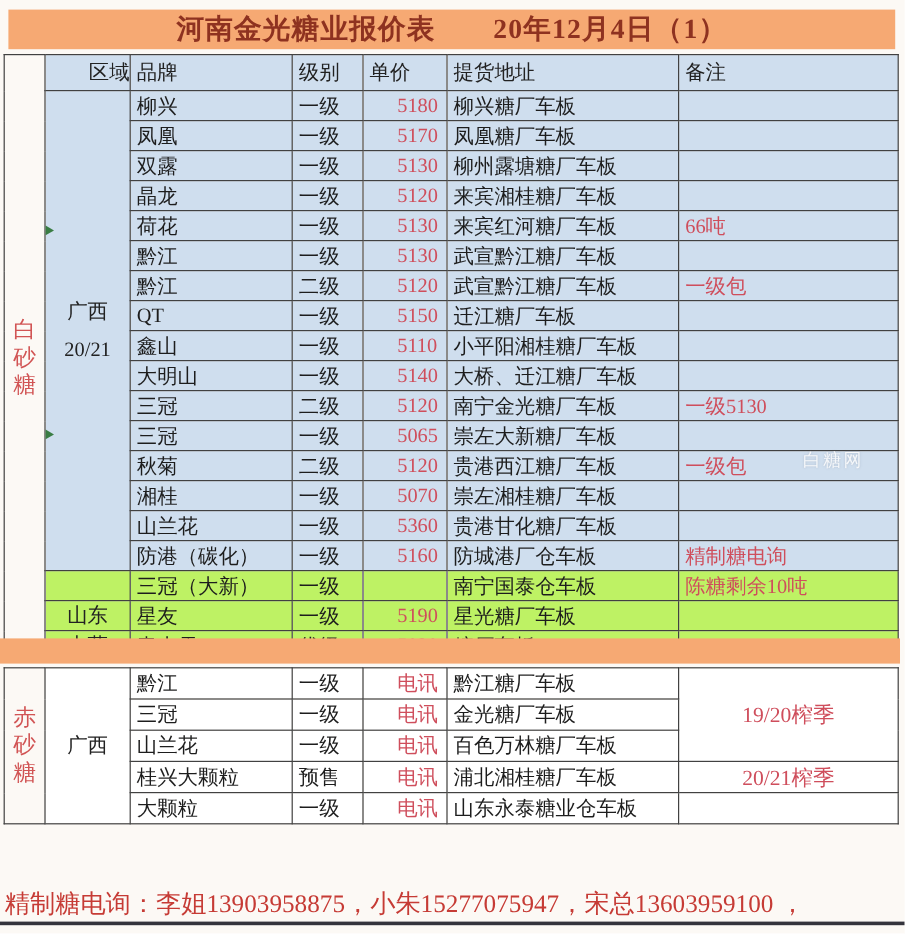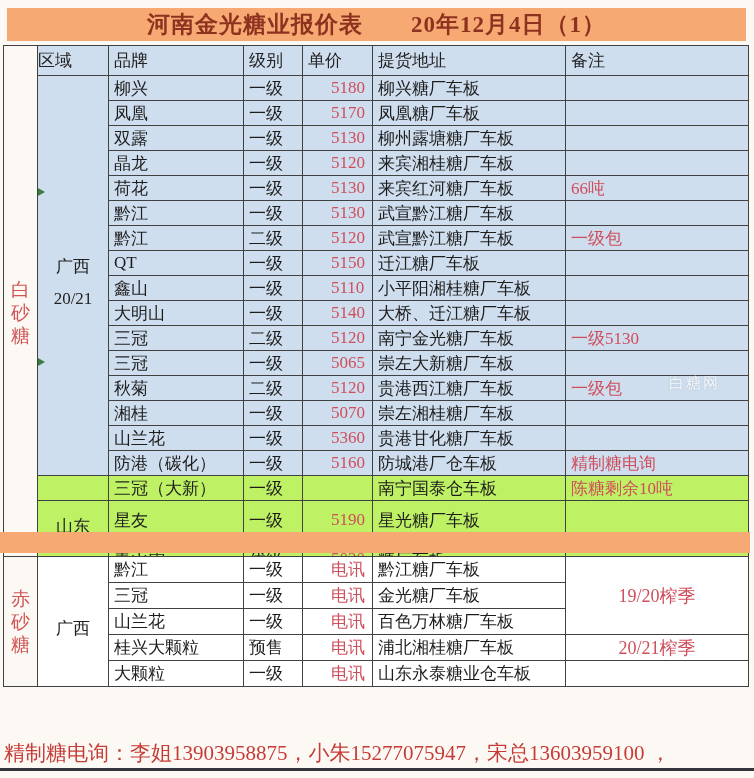--- a/index.html
+++ b/index.html
@@ -23,24 +23,24 @@
   .t1 td{height:24px;}
   .t1 tr.hrow td{height:29px;}
   .t2{left:3px;top:556px;width:745px;}
   .t2 td{background:#ffffff;height:25px;}
   tr.white td{background:#bef264;}
   .grid td.side-cell{
     background:#fcf9f5;color:#d15454;font-size:19px;line-height:23px;
     text-align:center;padding:0;white-space:pre-line;
   }
   .grid td.region{text-align:center;padding:0;color:#222;}
-  .grid td.region div{line-height:24px;margin-top:14px;}
+  .grid td.region div{line-height:24px;}
   .grid td.region div + div{margin-top:8px;}
   .grid td.hdr{color:#222;}
-  .grid td.hdr.h0{text-align:left;padding:0;}
+  .grid td.hdr.h0{text-align:right;padding:0;}
   .grid td.price{color:#cf4e5c;padding-left:28px;}
   .grid td.remark{color:#cf4e5c;margin-top:19px;}
   .grid td.center{text-align:center;padding:0;font-size:18px;font-family:Liberation Serif, serif;}
   .separator{position:absolute;left:0;top:532px;width:750px;height:21px;background:#f6a973;}
   .footer{position:absolute;left:4px;top:686px;color:#c63b35;font-size:21px;line-height:27px;white-space:pre;}
   .bottom-rule{position:absolute;left:0;top:768px;width:754px;height:3px;background:#34343c;}
   .green-marker{
     position:absolute;width:0;height:0;
     border-top:4px solid transparent;border-bottom:4px solid transparent;
     border-left:7px solid #3a7d44;

